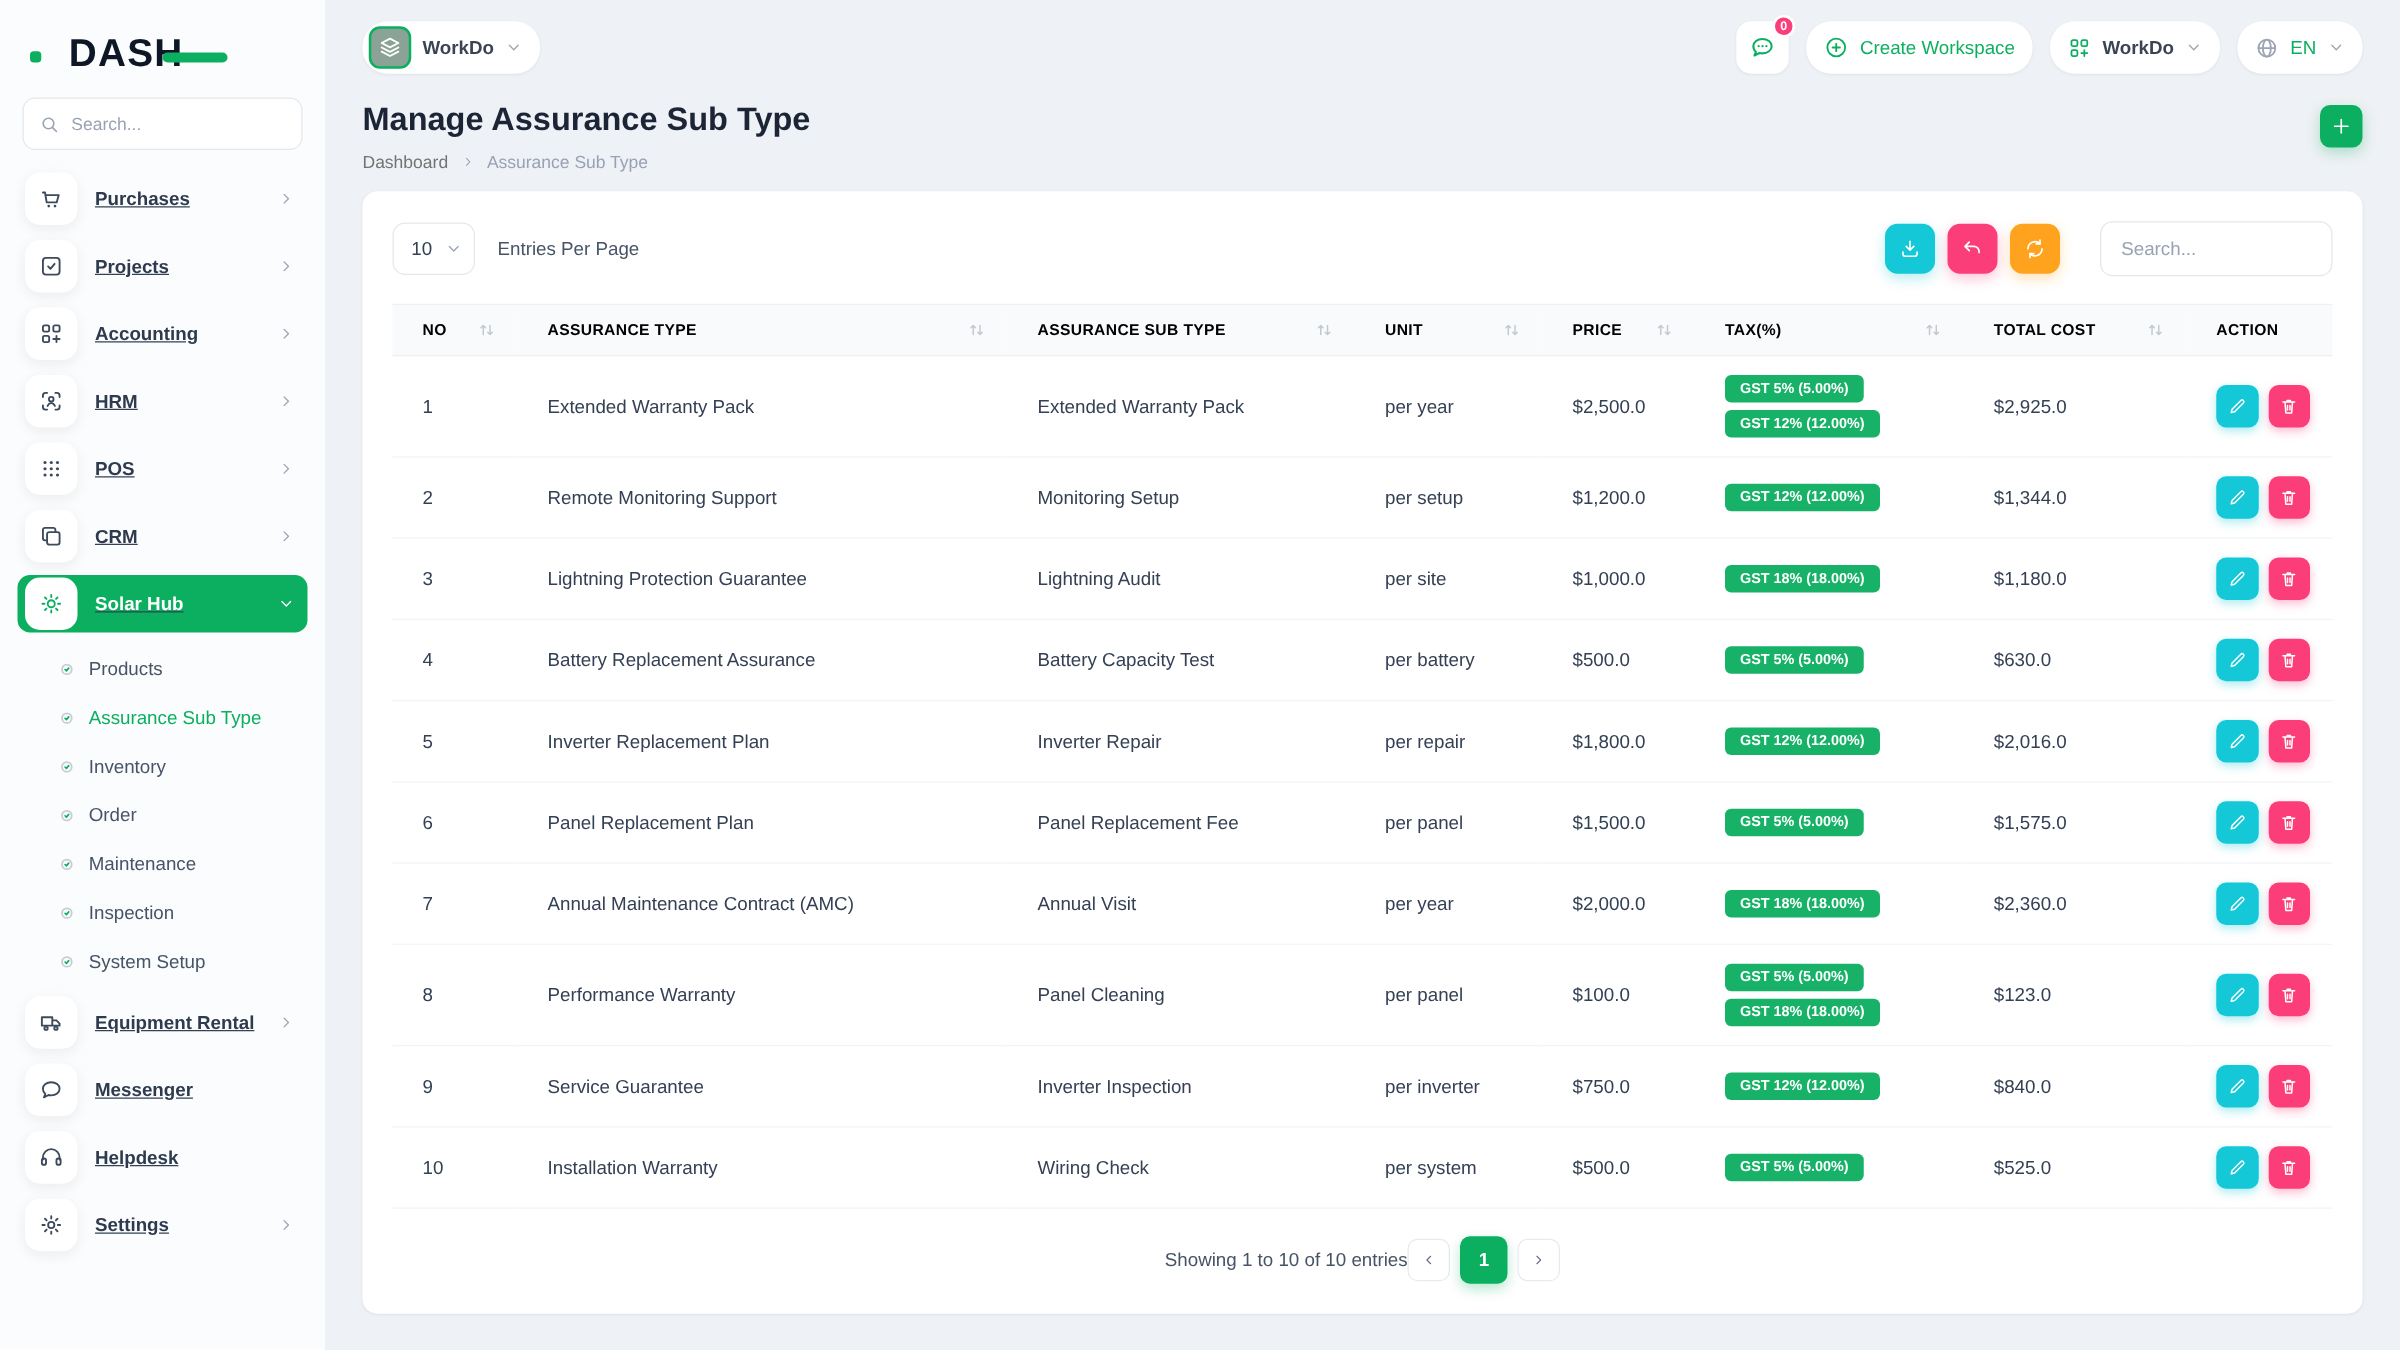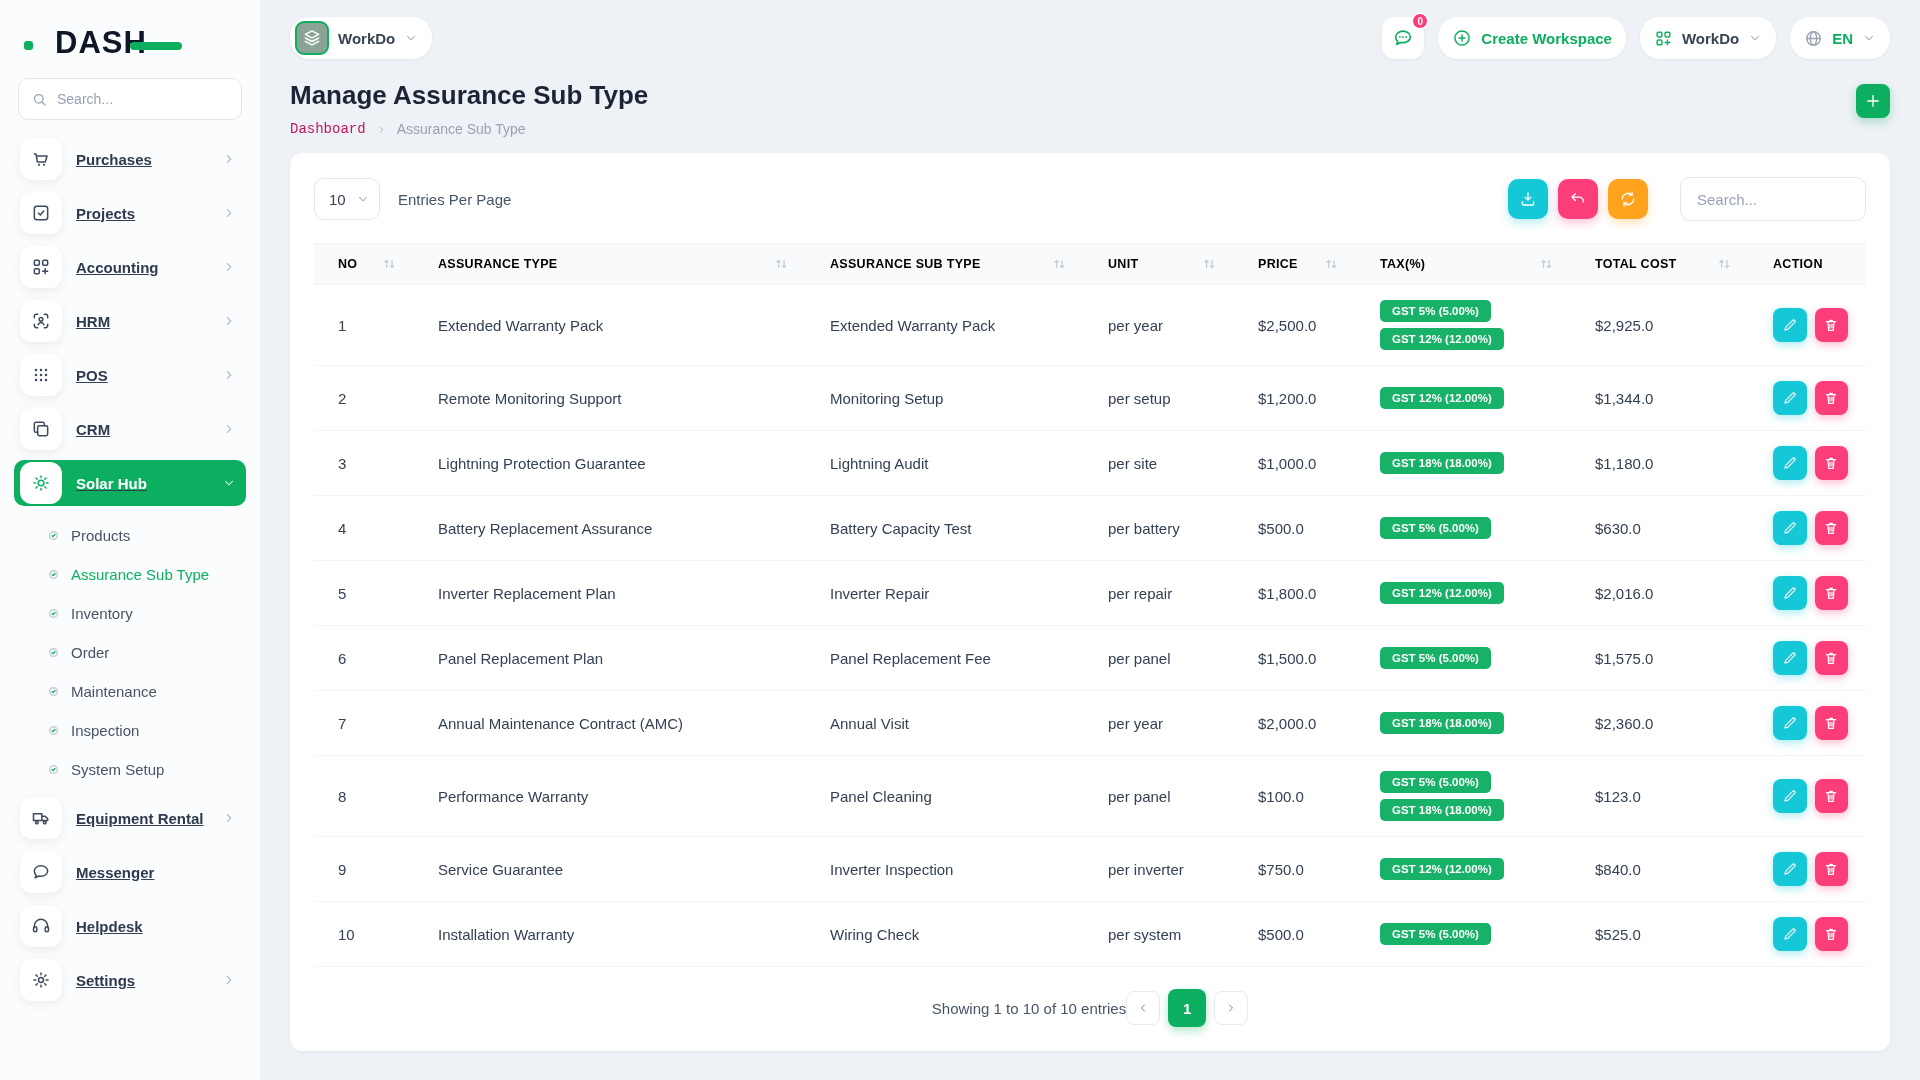--- a/index.html
+++ b/index.html
@@ -45,29 +45,29 @@
   .ws-avatar { width:34px; height:34px; border-radius:9px; background:#8aa396;
                border:2px solid #0caf60; display:flex; align-items:center; justify-content:center; color:#fff; }
   .ws-name { font-size:15px; font-weight:600; color:#3b4454; }
   .topbar-right { display:flex; align-items:center; gap:14px; }
   .chat-btn { width:42px; height:42px; border-radius:12px; background:#fff; position:relative;
               display:flex; align-items:center; justify-content:center; color:#0caf60;
               box-shadow:0 1px 3px rgba(16,24,40,.06); cursor:pointer; }
   .chat-badge { position:absolute; top:-5px; right:-5px; min-width:18px; height:18px; border-radius:9px;
                 background:#fb3e7a; color:#fff; font-size:10px; font-weight:700;
                 display:flex; align-items:center; justify-content:center; border:2px solid #fff; }
-  .green-text { color:#0caf60; font-size:15px; font-weight:700; }
+  .green-text { color:#0caf60; font-size:15px; font-weight:400; }
   .dark-text { color:#3b4454; font-size:15px; font-weight:600; }
   .muted-icon { color:#9aa4b2; display:flex; }
   .green-icon { color:#0caf60; display:flex; }
 
   .title-row { display:flex; align-items:flex-start; justify-content:space-between; margin-top:18px; }
   .page-title { font-size:26px; font-weight:700; color:#1c2536; }
   .breadcrumb { display:flex; align-items:center; gap:10px; margin-top:10px; font-size:14px; }
-  .bc-home { color:#be185d; cursor:pointer;font-family:Liberation Mono, monospace; }
+  .bc-home { color:#737373; cursor:pointer; }
   .bc-sep { color:#98a2b3; display:flex; }
   .bc-current { color:#98a2b3; }
   .add-btn { width:34px; height:34px; border-radius:8px; background:#0caf60; color:#fff; border:none;
              display:flex; align-items:center; justify-content:center; cursor:pointer;
              box-shadow:0 4px 10px rgba(12,175,96,.3); margin-top:4px; }
 
   .card { margin-top:16px; background:#fff; border-radius:12px; padding:24px;
           box-shadow:0 1px 3px rgba(16,24,40,.06); }
   .controls { display:flex; align-items:center; justify-content:space-between; }
   .controls-left { display:flex; align-items:center; gap:18px; }

